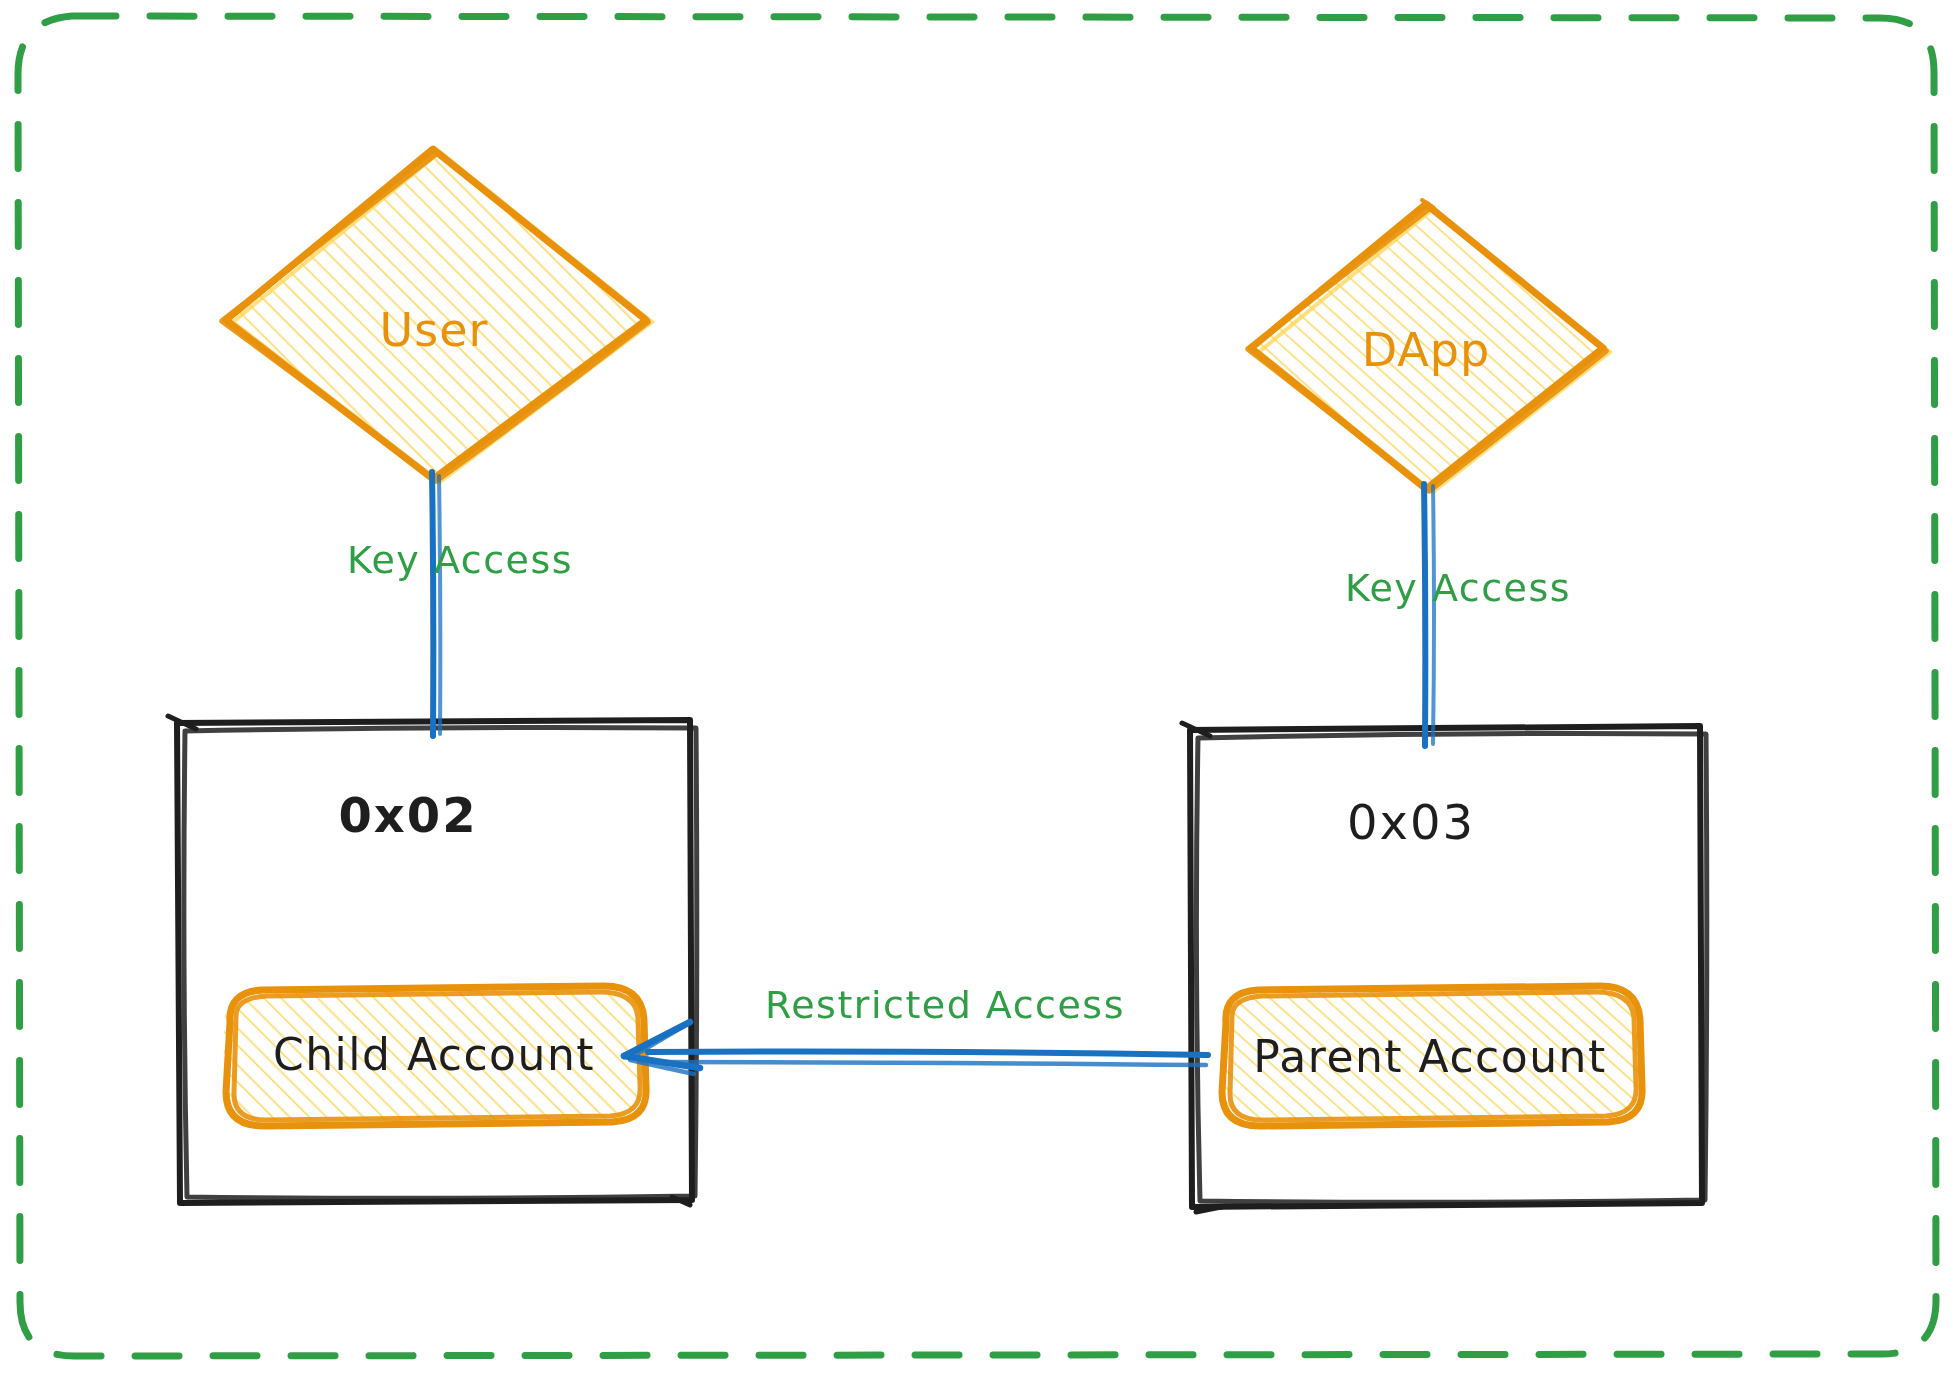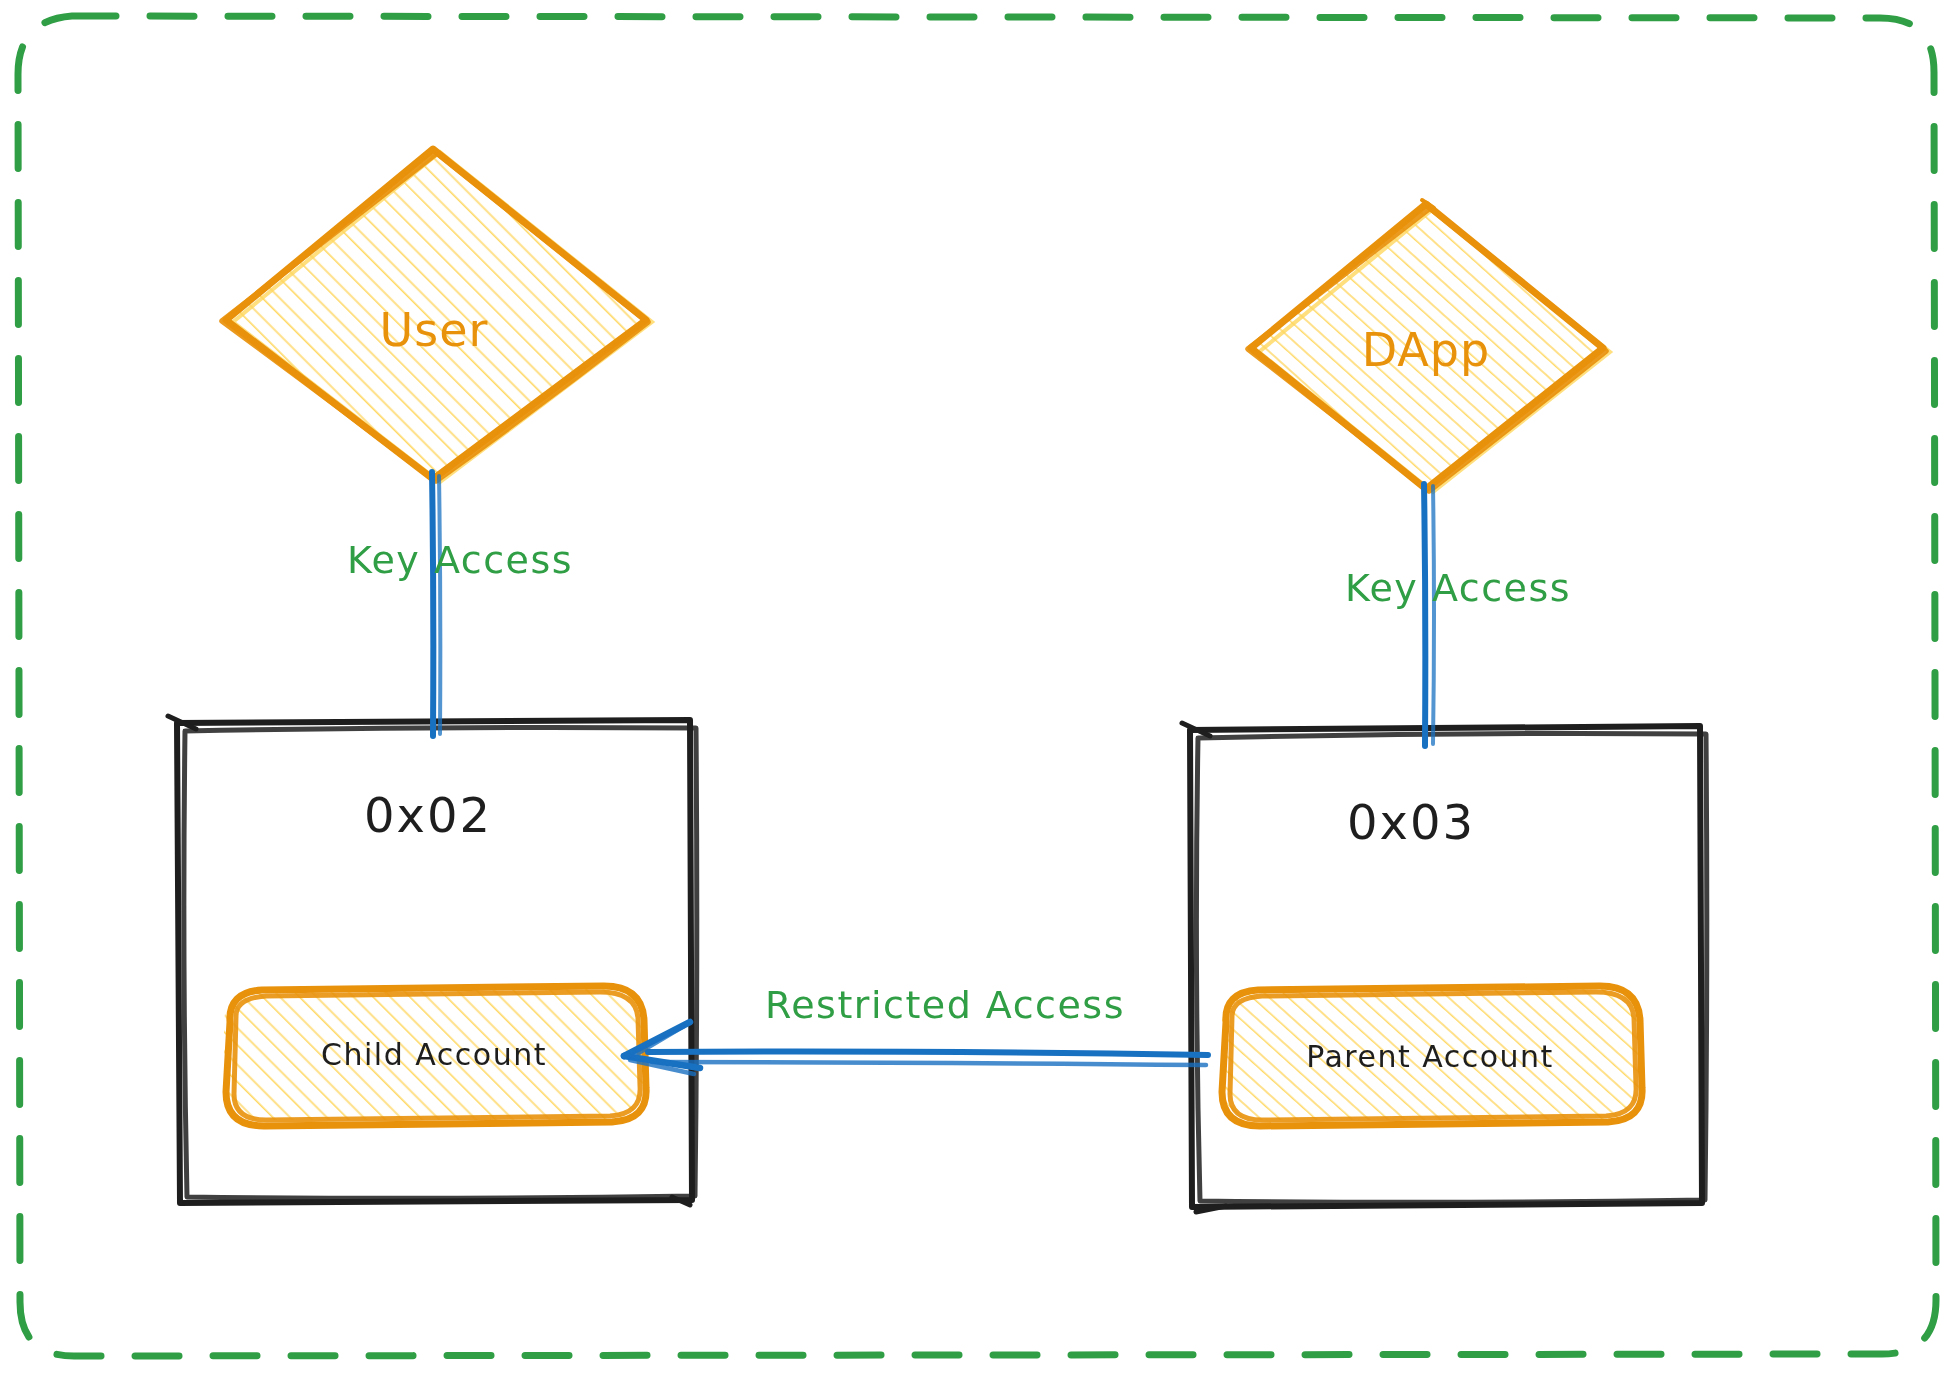--- a/index.html
+++ b/index.html
@@ -38,21 +38,21 @@
     font-size: 38px;
     letter-spacing: 1.5px;
   }
   .lbl-addr {
     color: #1e1e1e;
     font-size: 48px;
     letter-spacing: 2px;
   }
   .lbl-acct {
     color: #1e1e1e;
-    font-size: 30px;
+    font-size: 44px;
     letter-spacing: 1.5px;
   }
 </style>
 </head>
 <body>
 
 <div id="stage">
 
   <svg id="canvas" viewBox="0 0 1954 1375" xmlns="http://www.w3.org/2000/svg">
     <defs>
@@ -177,21 +177,21 @@
   </svg>
 
   <div class="lbl lbl-node" style="left:434px; top:330px;">User</div>
 
   <div class="lbl lbl-node" style="left:1426px; top:350px;">DApp</div>
 
   <div class="lbl lbl-edge" style="left:460px; top:560px;">Key Access</div>
 
   <div class="lbl lbl-edge" style="left:1458px; top:588px;">Key Access</div>
 
-  <div class="lbl lbl-addr" style="left:428px; top:815px;">0x02</div>
+  <div class="lbl lbl-addr" style="left:408px; top:815px;font-weight:bold;">0x02</div>
 
   <div class="lbl lbl-addr" style="left:1411px; top:822px;">0x03</div>
 
   <div class="lbl lbl-acct" style="left:434px; top:1054px;">Child Account</div>
 
   <div class="lbl lbl-edge" style="left:945px; top:1005px;">Restricted Access</div>
 
   <div class="lbl lbl-acct" style="left:1430px; top:1056px;">Parent Account</div>
 
 </div>

